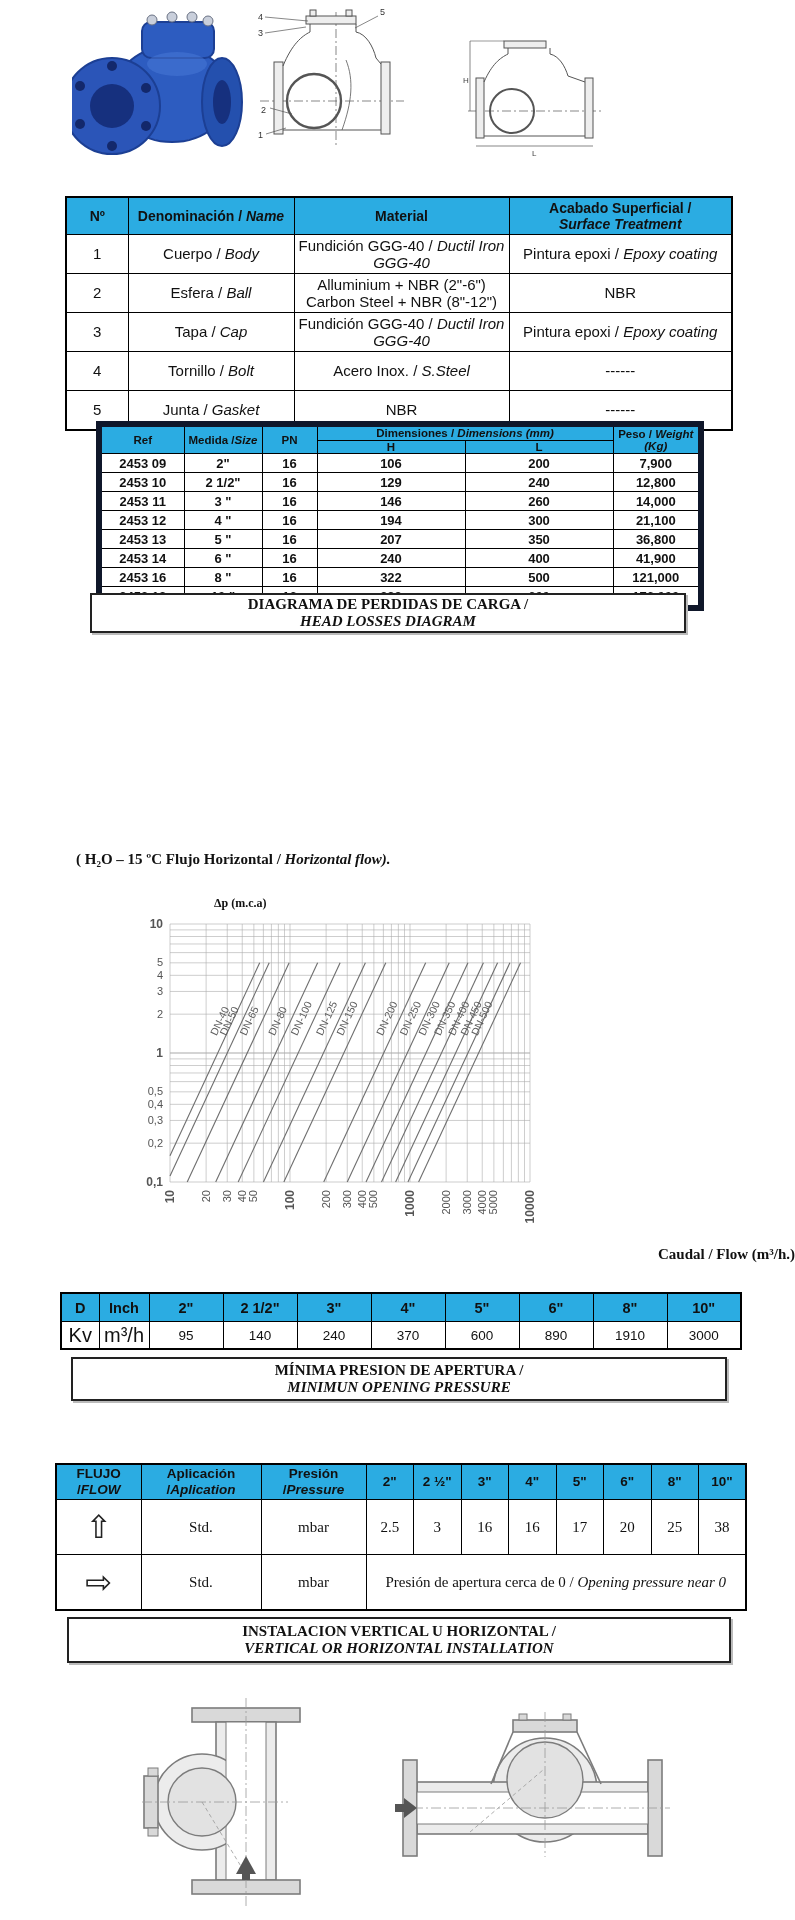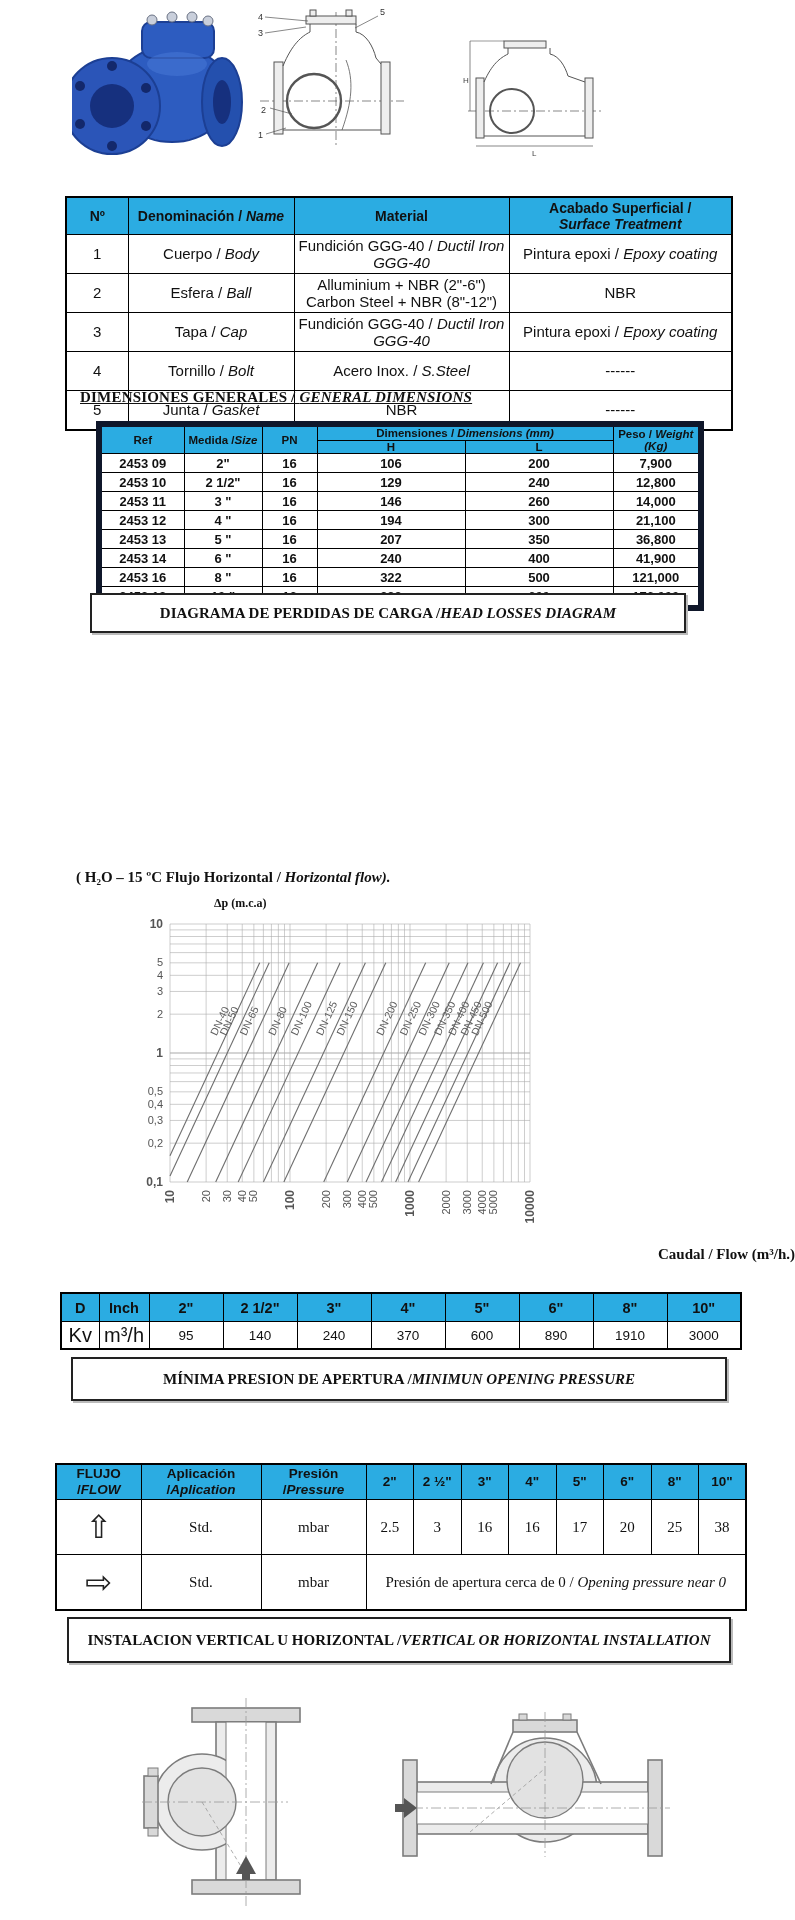--- a/index.html
+++ b/index.html
@@ -25,27 +25,27 @@
   #dim-heading{top:389px;left:80px;}
 
   
   #dims{position:absolute;top:421px;left:96px;width:602px;border:6px solid #0f172a;font-size:13px;}
   #dims th{font-size:11.5px;line-height:1.1;padding:0 2px;}
   #dims td{height:18px;padding:0 2px;font-weight:bold;}
 
   
   .title-box{position:absolute;border:2px solid #222;background:#fff;display:flex;align-items:center;
              justify-content:center;font-family:"Liberation Serif",serif;font-weight:bold;font-size:15px;
-             box-shadow:2px 2px 0 #bbb;}
+             box-shadow:2px 2px 0 #bbb;flex-direction:column;}
   #diagram-box{top:593px;left:90px;width:592px;height:36px;}
   #minima-box{top:1357px;left:71px;width:652px;height:40px;}
   #install-box{top:1617px;left:67px;width:660px;height:42px;}
 
   .serif-line{position:absolute;font-family:"Liberation Serif",serif;font-weight:bold;font-size:15px;}
-  #condition{top:851px;left:76px;margin-top:18px;}
+  #condition{top:851px;left:76px;}
   #dp-label{top:896px;left:214px;font-size:12px;}
   #flow-label{top:1246px;left:0;width:795px;text-align:right;}
 
   
   #kv{position:absolute;top:1292px;left:60px;width:680px;border:2px solid #000;}
   #kv th{font-size:14.5px;height:25px;}
   #kv td{font-size:13.5px;height:24px;}
   #kv .rowlab{font-size:20px;}
 
   
@@ -173,21 +173,20 @@
         </tr>
         <tr>
           <td>5</td>
           <td><span>Junta / </span><span class="it">Gasket</span></td>
           <td><span>NBR</span></td>
           <td><span>------</span></td>
         </tr>
       </tbody>
   </table>
 
-  <div id="dim-heading" class="heading"><span>DIMENSIONES GENERALES / </span><span class="it">GENERAL DIMENSIONS</span></div>
 
   <table id="dims">
     <colgroup>
         <col style="width:85px">
         <col style="width:78px">
         <col style="width:55px">
         <col style="width:148px">
         <col style="width:148px">
         <col style="width:88px">
       </colgroup>

